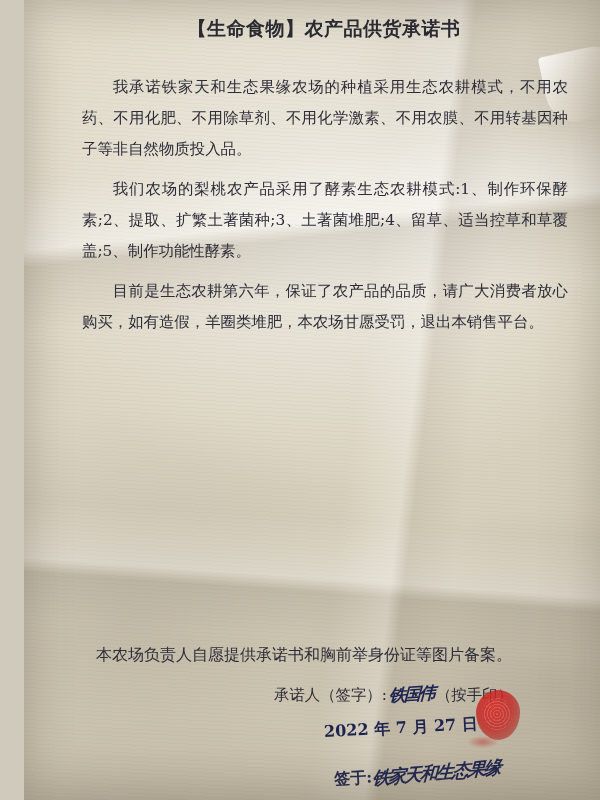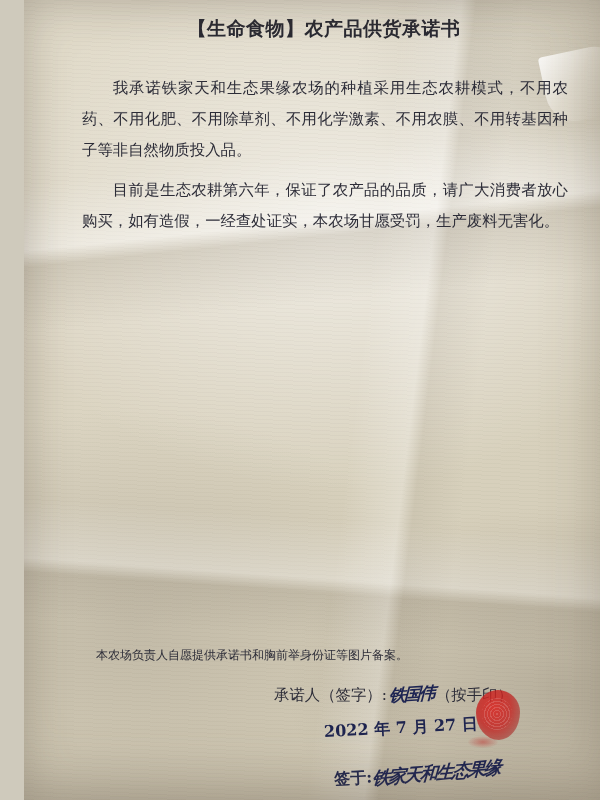--- a/index.html
+++ b/index.html
@@ -105,32 +105,31 @@
     font-size: 15.4px;
     line-height: 31px;
     color: #2d2d38;
     text-align: justify;
     text-justify: inter-ideograph;
   }
 
   .para {
     margin: 0 0 9px 0;
     text-indent: 2em;
-    font-family: Liberation Serif, serif;
   }
   .para.noindent {
     text-indent: 0;
   }
 
   .closing {
     position: absolute;
     left: 72px;
     top: 640px;
     width: 470px;
-    font-size: 12px;
+    font-size: 16px;
     line-height: 30px;
     color: #2d2d38;
   }
 
   .sig-line {
     position: absolute;
     left: 250px;
     top: 683px;
     font-size: 15.4px;
     color: #2d2d38;
@@ -221,21 +220,22 @@
   <div class="grain"></div>
   <div class="crease-a"></div>
   <div class="crease-b"></div>
   <div class="crease-c"></div>
   <div class="corner-fold"></div>
 
   <div class="doc-title">【生命食物】农产品供货承诺书</div>
 
   <div class="body-text">
     <p class="para">我承诺铁家天和生态果缘农场的种植采用生态农耕模式，不用农药、不用化肥、不用除草剂、不用化学激素、不用农膜、不用转基因种子等非自然物质投入品。</p>
-    <p class="para">目前是生态农耕第六年，保证了农产品的品质，请广大消费者放心购买，如有造假，一经查处证实，本农场甘愿受罚，生产废料无害化。</p>
+    <p class="para">我们农场的梨桃农产品采用了酵素生态农耕模式:1、制作环保酵素;2、提取、扩繁土著菌种;3、土著菌堆肥;4、留草、适当控草和草覆盖;5、制作功能性酵素。</p>
+    <p class="para">目前是生态农耕第六年，保证了农产品的品质，请广大消费者放心购买，如有造假，羊圈类堆肥，本农场甘愿受罚，退出本销售平台。</p>
   </div>
 
   <div class="closing">本农场负责人自愿提供承诺书和胸前举身份证等图片备案。</div>
 
   <div class="sig-line">
     <span>承诺人（签字）:</span><span class="sig-name">铁国伟</span><span>（按手印）</span>
   </div>
 
   <div class="fingerprint"></div>
   <div class="fp-smear"></div>

